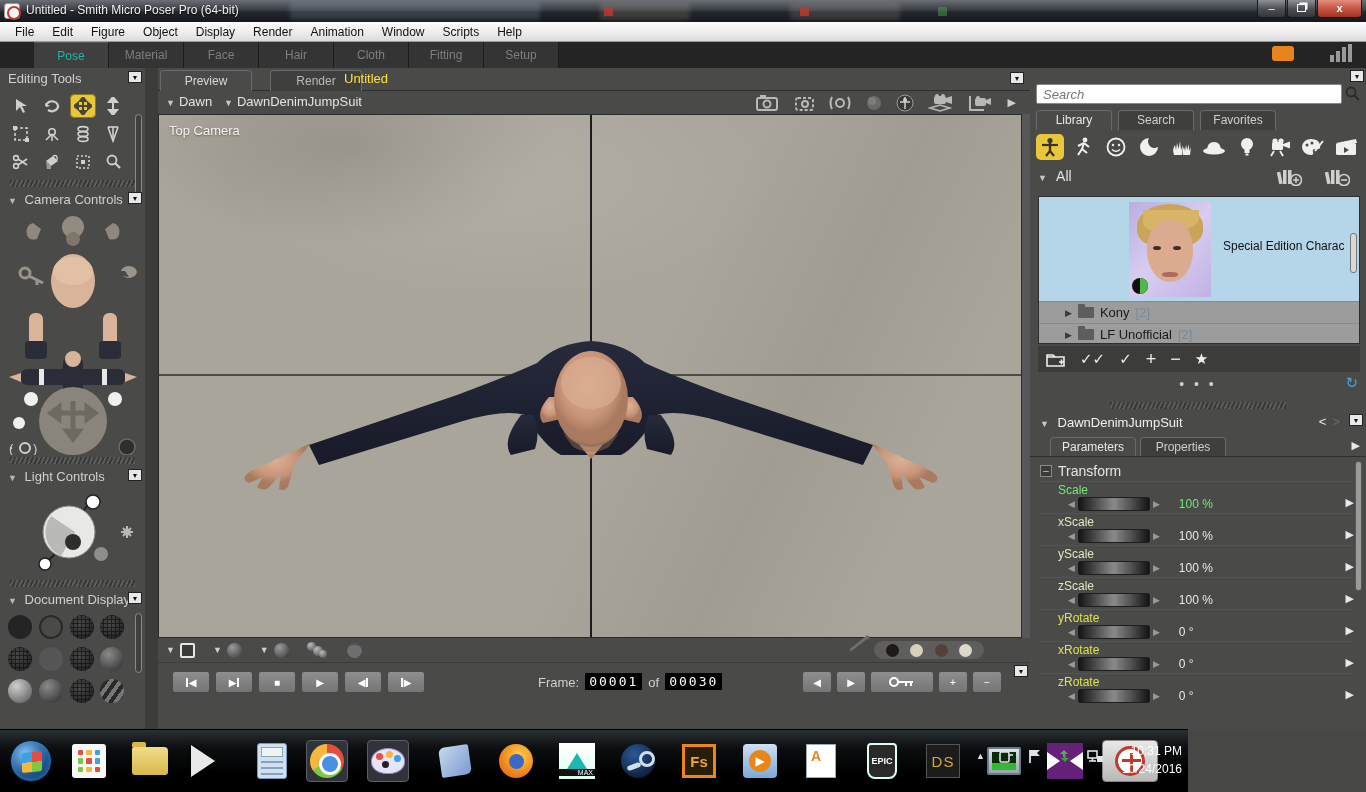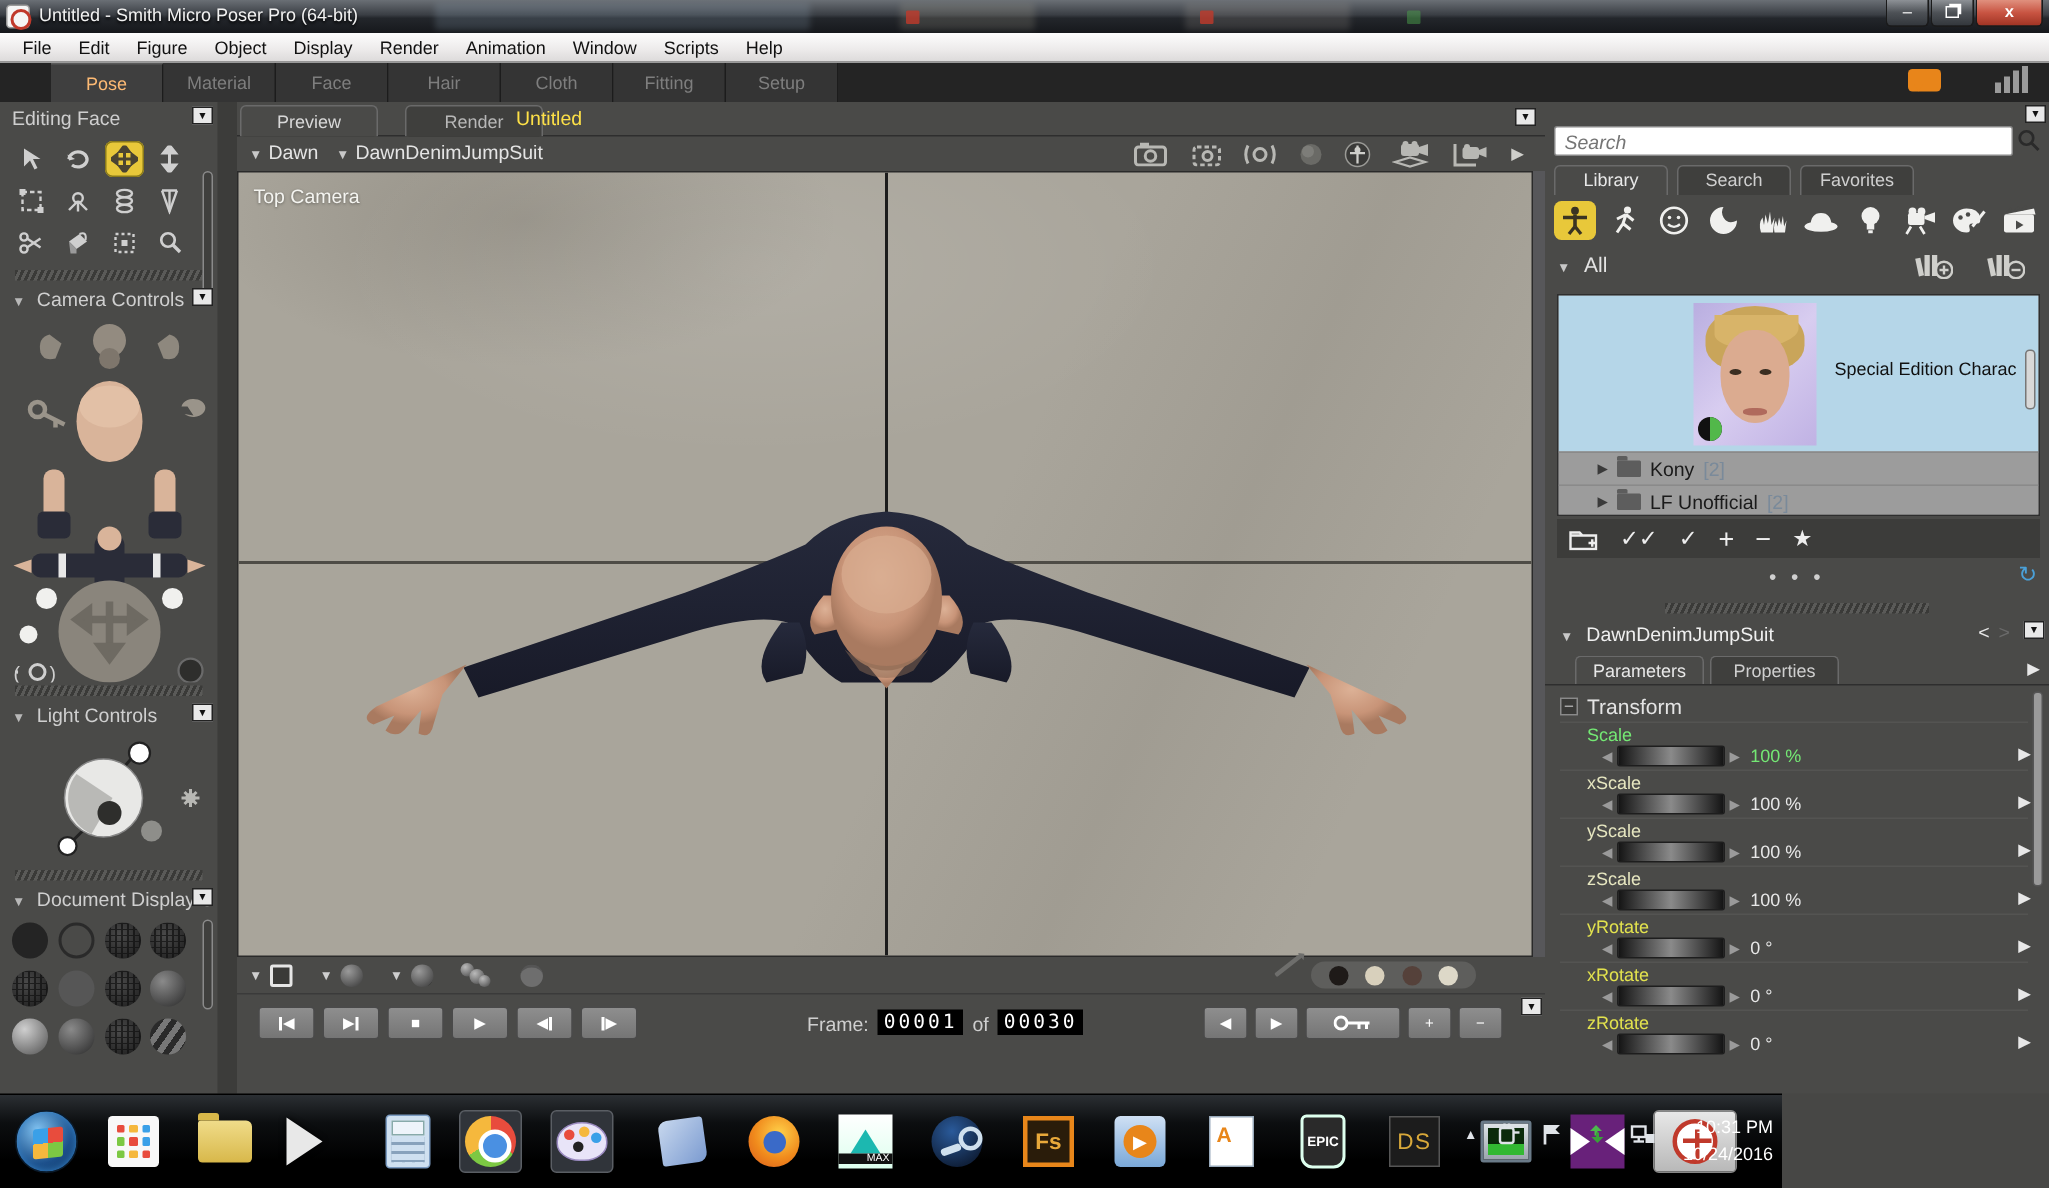--- a/index.html
+++ b/index.html
@@ -31,21 +31,21 @@
   .menubar { position:absolute; left:0; top:22px; width:1366px; height:20px;
     background:linear-gradient(#fdfdfd,#eceaea 60%,#dcdada); border-bottom:1px solid #9a9a9a;
     display:flex; align-items:center; padding-left:6px; }
   .menu-item { font-size:12px; color:#111; padding:2px 9px; }
 
   
   .roombar { position:absolute; left:0; top:42px; width:1366px; height:26px; background:#242424; display:flex; }
   .roomtabs { display:flex; margin-left:34px; }
   .roomtab { width:75px; height:26px; font-size:12px; color:#7e7e7e; background:#343434;
     border-right:1px solid #1c1c1c; display:flex; align-items:center; justify-content:center; }
-  .roomtab.active { background:#3f3f3f; color:#fdba74; border-top:1px solid #5a5a5a; }
+  .roomtab.active { background:#3f3f3f; color:#14b8a6; border-top:1px solid #5a5a5a; }
   .room-right { position:absolute; right:14px; top:2px; display:flex; gap:36px; align-items:center; }
   .chat-icon { width:22px; height:15px; background:#e8851a; border-radius:3px; position:relative; }
   .chat-icon::after { content:""; position:absolute; left:4px; bottom:-5px; border:5px solid transparent; border-top-color:#e8851a; border-left-width:3px; border-right-width:3px; }
   .stats-icon { display:flex; align-items:flex-end; gap:2px; height:18px; }
   .stats-icon i { display:block; width:4px; background:#9a9a9a; }
 
   
   .leftcol { position:absolute; left:0; top:68px; width:145px; height:661px; background:#4a4a48; }
   .gutter-v { position:absolute; left:145px; top:68px; width:13px; height:661px; background:#3c3c3a; }
   .panel-hd { position:relative; height:20px; padding:3px 6px 0 8px; color:#cfcfcf; font-size:13px; white-space:nowrap; overflow:hidden; }
@@ -182,21 +182,21 @@
   .collapse-box { width:12px; height:12px; border:1px solid #8a8a8a; background:#3a3a38; color:#cfcfcf; font-size:10px; line-height:10px; text-align:center; }
   .prow { position:relative; height:32px; border-top:1px solid #545452; margin:0 14px 0 10px; }
   .prow:first-of-type { border-top:none; }
   .plabel { position:absolute; left:18px; top:1px; font-size:12px; color:#e6e6c0; }
   .plabel.green { color:#74e874; } .plabel.yellow { color:#e2e24e; }
   .pctrl { position:absolute; left:28px; top:15px; display:flex; align-items:center; gap:3px; }
   .darr { color:#9a9a9a; font-size:9px; }
   .dial { width:72px; height:14px; border:1px solid #1e1e1e; border-radius:2px;
     background:linear-gradient(90deg,#141414,#8a8a8a 50%,#141414), repeating-linear-gradient(90deg,#0000 0 4px,rgba(0,0,0,.5) 4px 5px);
     background-blend-mode:normal; }
-  .pvalue { font-size:12px; color:#e8e8e8; margin-left:4px; }
+  .pvalue { font-size:12px; color:#e8e8e8; margin-left:16px; }
   .pvalue.green { color:#74e874; }
   .prow .endarr { position:absolute; right:-2px; top:14px; color:#e8e8e8; font-size:11px; }
 
   
   .taskbar { position:absolute; left:0; top:729px; width:1188px; height:63px;
     background:linear-gradient(#2b2f33,#0c0e10 30%,#000 70%); border-top:1px solid #000; }
   .start-orb { position:absolute; left:10px; top:10px; width:42px; height:42px; border-radius:50%;
     background:radial-gradient(circle at 35% 30%, #7ec0ef, #1c4f8a 60%, #0a2a50); border:1px solid #0a1a2a; box-shadow:0 0 6px #3a8ad0 inset; }
   .start-orb .flag { position:absolute; left:11px; top:11px; width:20px; height:20px; transform:skewY(-6deg);
     background:conic-gradient(#e84c3d 0 25%, #7cc843 0 50%, #f5b83d 0 75%, #3aa0e8 0 100%); border-radius:2px; }
@@ -300,21 +300,21 @@
           <i style="height:11px"></i>
           <i style="height:15px"></i>
           <i style="height:18px"></i>
       </div>
     </div>
   </div>
 
   <div class="leftcol">
 
     <div class="panel-hd">
-      <span>Editing Face</span>
+      <span>Editing Tools</span>
       <span class="menu-btn">▼</span>
     </div>
     <div style="position:relative">
       <div class="tools-grid">
         <div class="tool">
             <svg width="18" height="18" viewBox="0 0 18 18">
               <path d="M4 2 L4 14 L8 10 L11 16 L13 15 L10 9 L15 9 Z" fill="#cfcfcf"></path>
             </svg>
           </div>
         <div class="tool">

